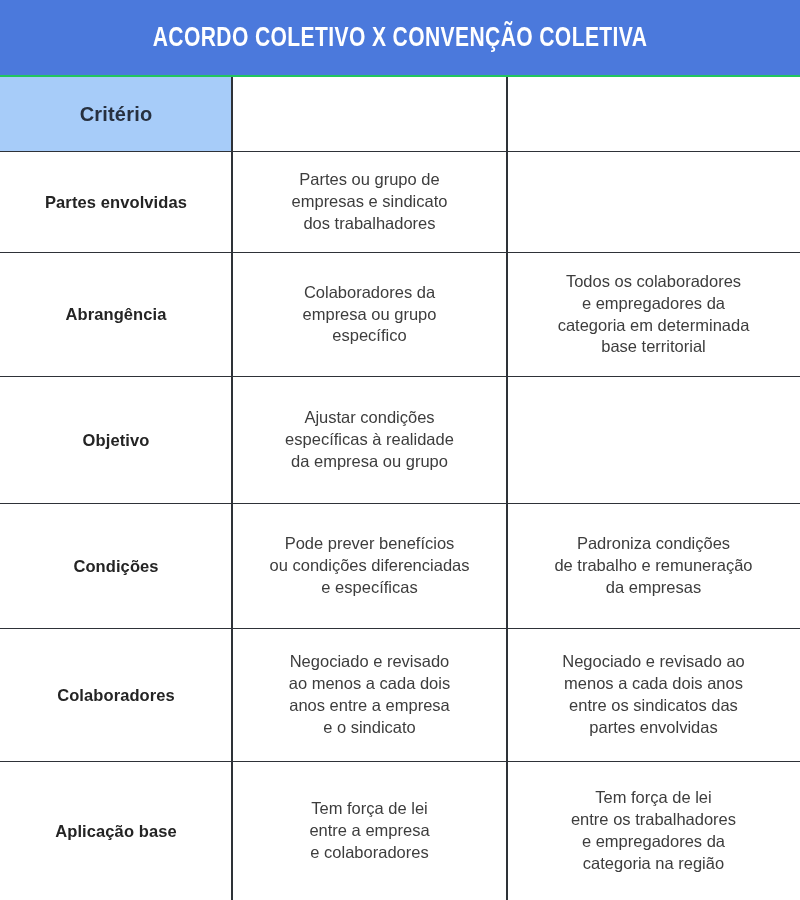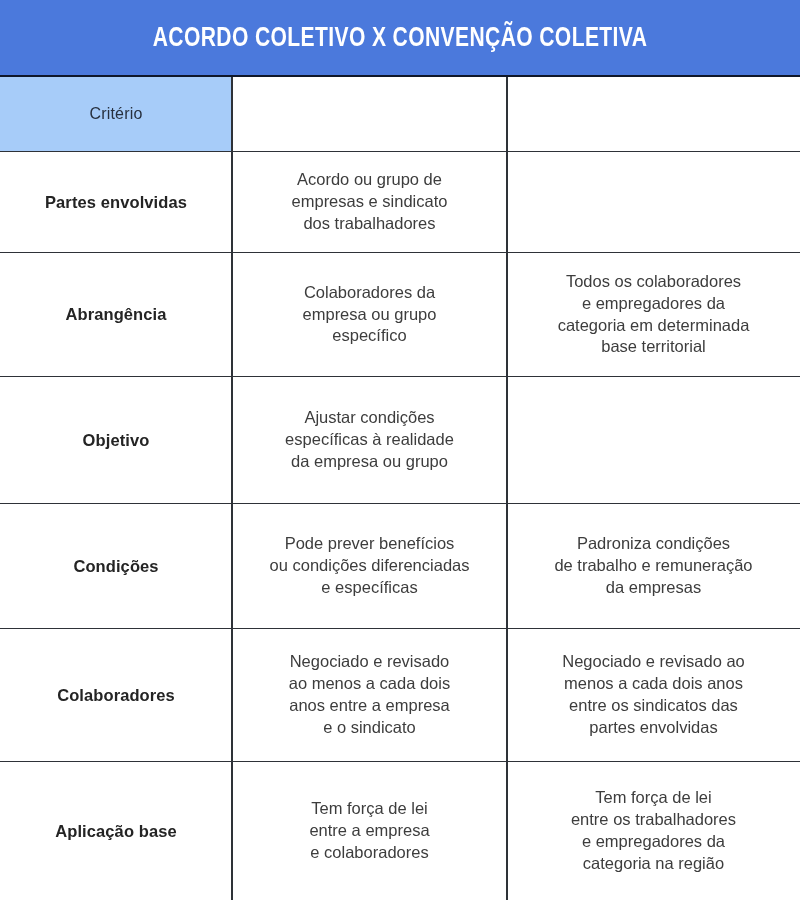--- a/index.html
+++ b/index.html
@@ -11,21 +11,21 @@
     width: 800px;
     height: 900px;
     background: #ffffff;
     overflow: hidden;
   }
 
   
   .title-bar {
     height: 77px;
     background: #4b79dc;
-    border-bottom: 2px solid #0f172a;
+    border-bottom: 2px solid #22c55e;
     display: flex;
     align-items: center;
     justify-content: center;
   }
   .title-text {
     display: inline-block;
     color: #ffffff;
     font-weight: 700;
     font-size: 27px;
     letter-spacing: 0.5px;
@@ -57,22 +57,22 @@
     align-items: center;
     justify-content: center;
     text-align: center;
     white-space: pre-line;
     padding: 4px 14px;
   }
 
   
   .header-row .cell {
     background: #a7ccf9;
-    font-weight: 400;
-    font-size: 16px;
+    font-weight: 700;
+    font-size: 20px;
     color: #27303f;
     letter-spacing: 0.2px;
   }
 
   
   .criterio-cell {
     font-weight: 700;
     font-size: 16.5px;
     color: #242424;
     letter-spacing: 0.1px;
@@ -109,21 +109,21 @@
 
     <div class="vline vline-1"></div>
     <div class="vline vline-2"></div>
 
     <div class="row header-row bordered rh-header">
       <div class="cell">Critério</div>
     </div>
 
     <div class="row bordered rh-0">
       <div class="cell criterio-cell">Partes envolvidas</div>
-      <div class="cell value-cell">Acordo ou grupo de
+      <div class="cell value-cell">Partes ou grupo de
 empresas e sindicato
 dos trabalhadores</div>
     </div>
 
     <div class="row bordered rh-1">
       <div class="cell criterio-cell">Abrangência</div>
       <div class="cell value-cell">Colaboradores da
 empresa ou grupo
 específico</div>
       <div class="cell value-cell">Todos os colaboradores

